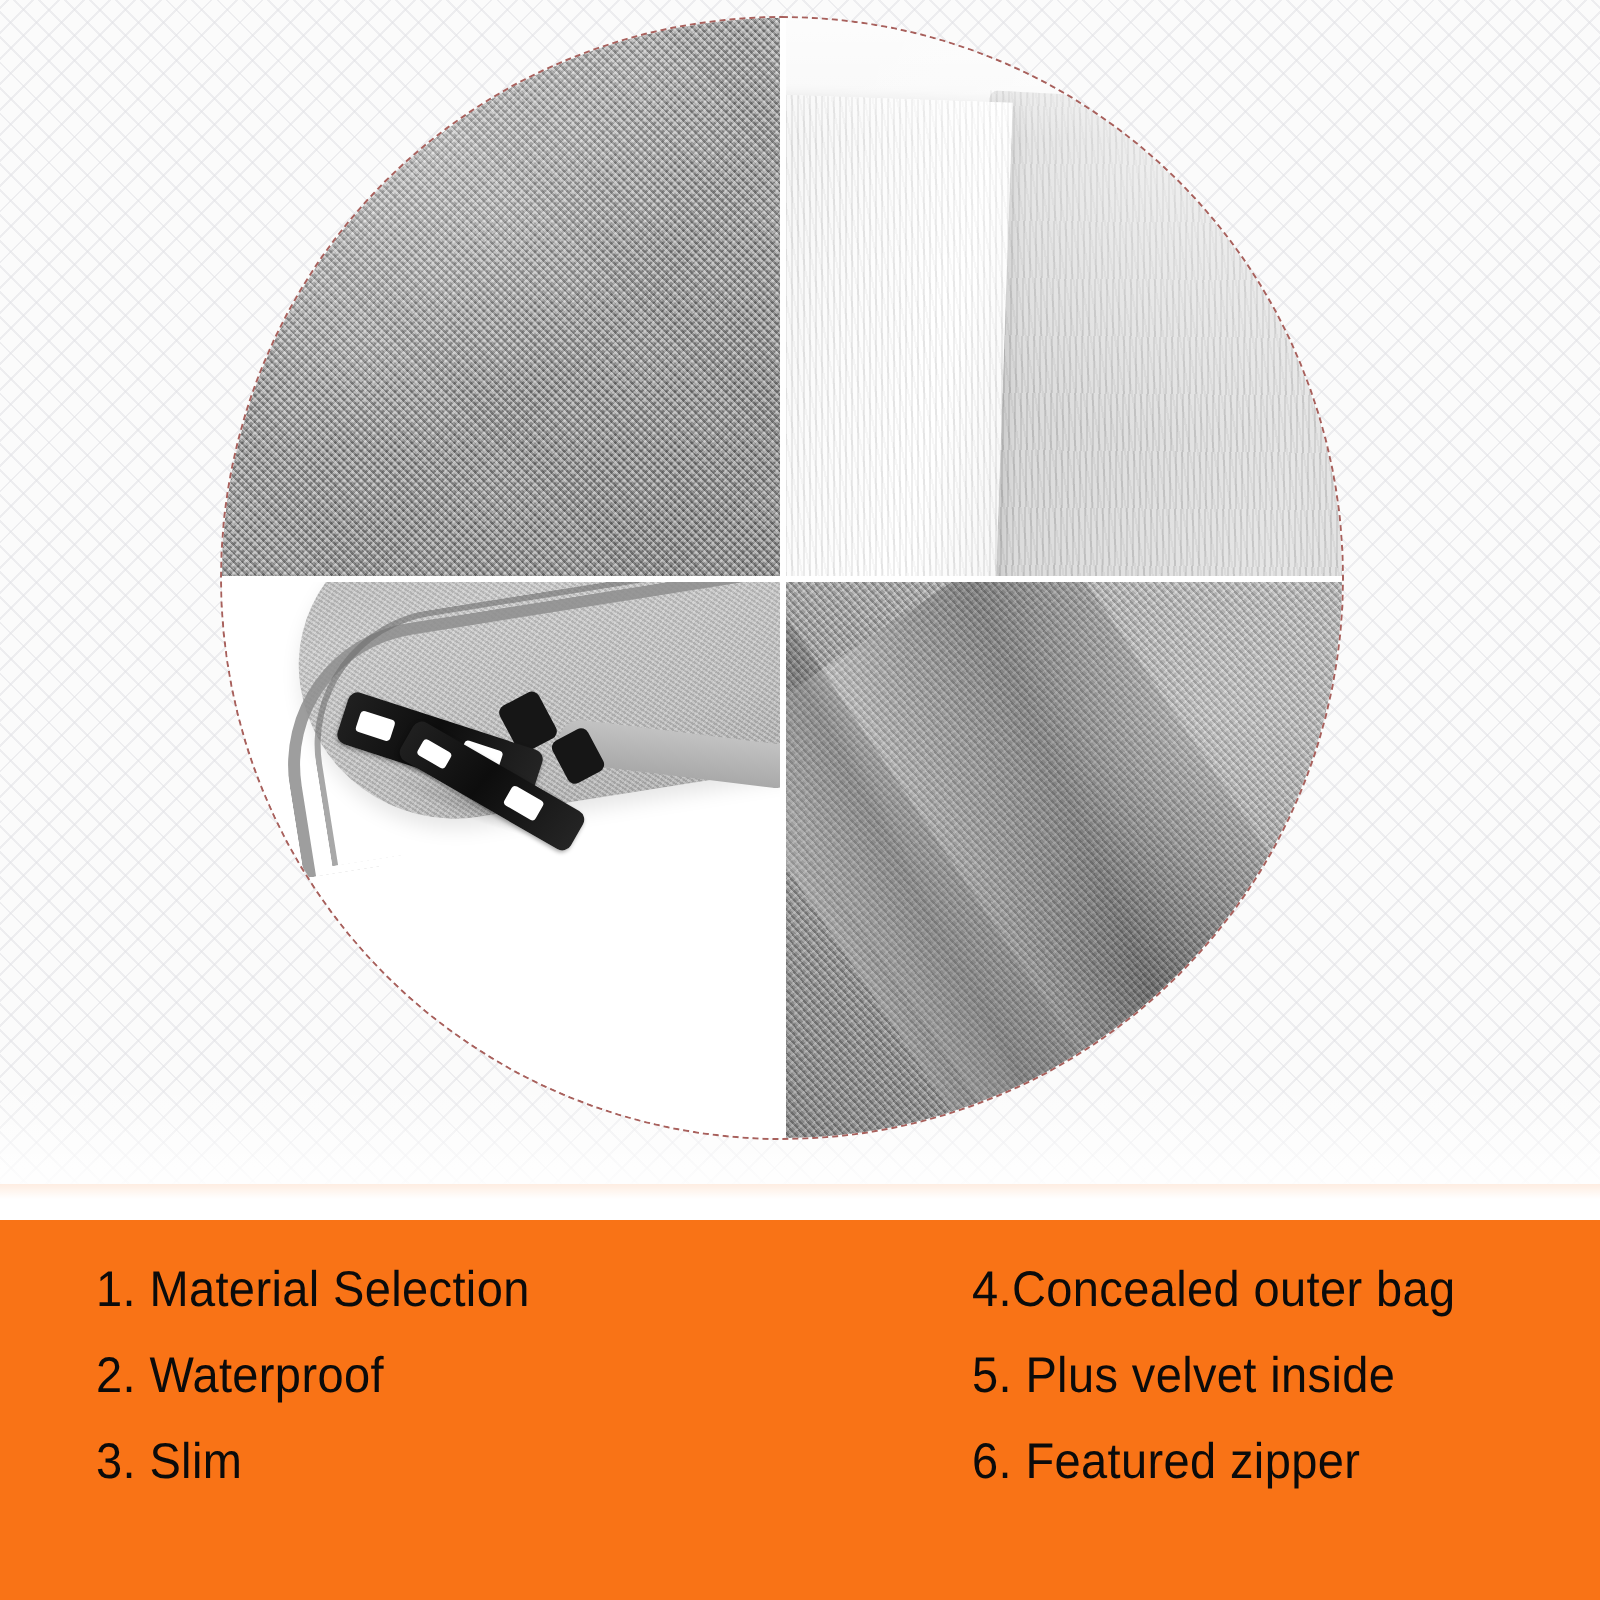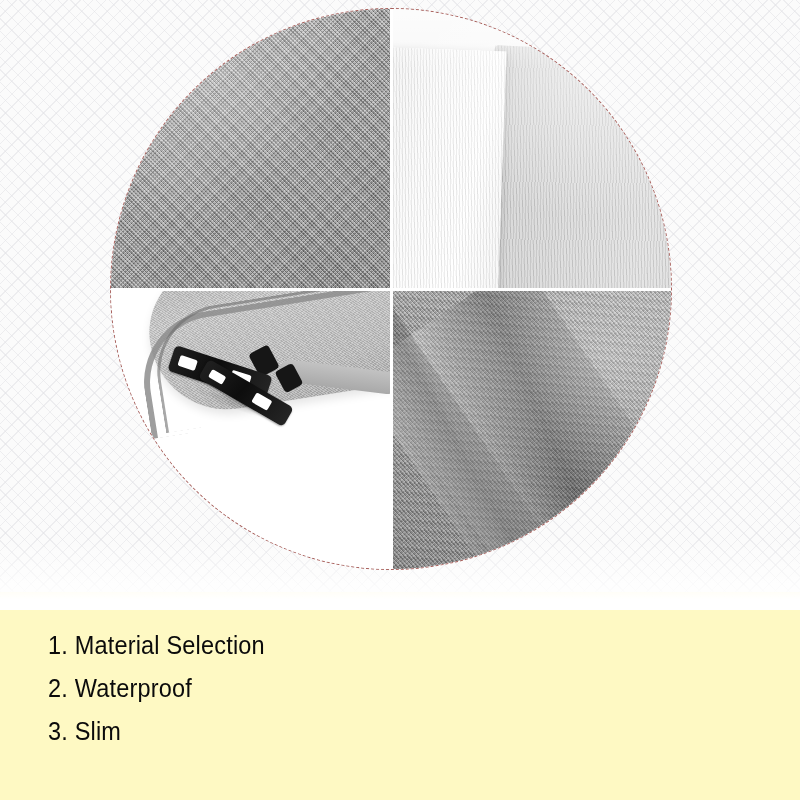--- a/index.html
+++ b/index.html
@@ -15,21 +15,21 @@
     font-family: "Liberation Sans", sans-serif;
     position: relative;
   }
 
   
   #page {
     position: absolute;
     inset: 0;
     width: 800px;
     height: 800px;
-    background-color: #fef9c3;
+    background-color: #f97316;
   }
   #bg-texture {
     position: absolute;
     left: 0;
     top: 0;
     width: 800px;
     height: 592px;
     background-color: #fbfbfb;
     background-image:
       repeating-linear-gradient(45deg, rgba(226,226,230,0.55) 0 1px, rgba(255,255,255,0) 1px 9px),
@@ -406,15 +406,20 @@
 
     <div id="dashed-ring"></div>
   </div>
 
   <div id="features">
     <div class="feature-col" id="col-left">
       <div class="feature-item">1. Material Selection</div>
       <div class="feature-item">2. Waterproof</div>
       <div class="feature-item">3. Slim</div>
     </div>
+    <div class="feature-col" id="col-right">
+      <div class="feature-item">4.Concealed outer bag</div>
+      <div class="feature-item">5. Plus velvet inside</div>
+      <div class="feature-item">6. Featured zipper</div>
+    </div>
   </div>
 
 </div>
 
 </body></html>

